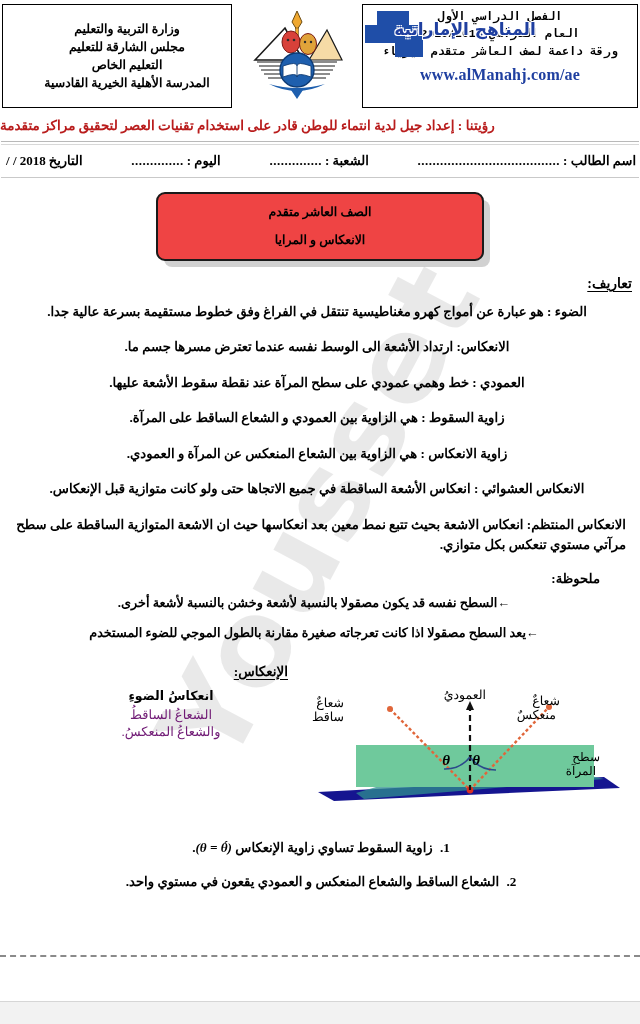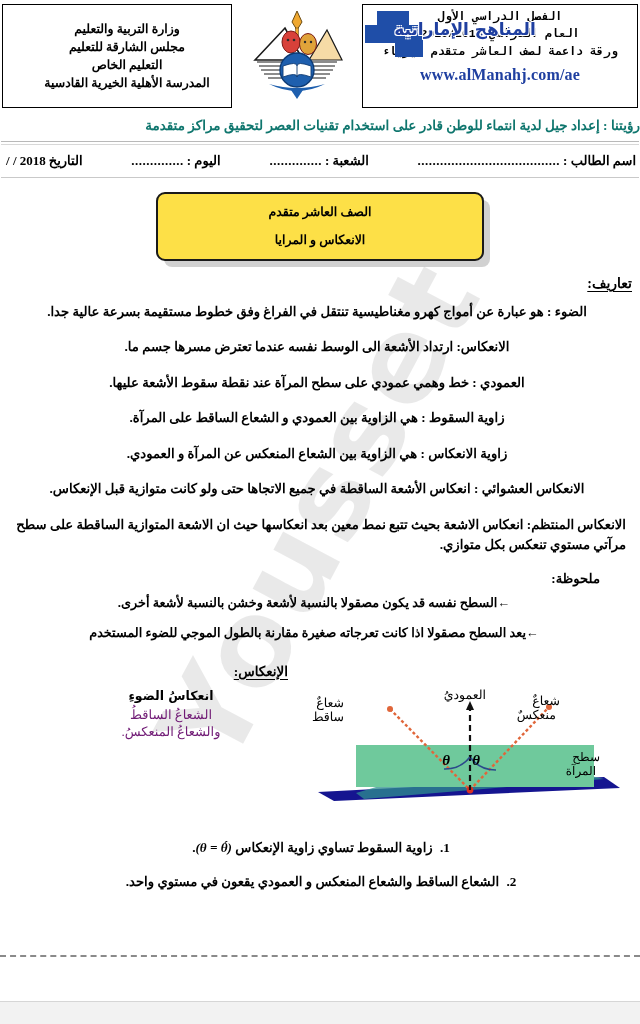--- a/index.html
+++ b/index.html
@@ -127,25 +127,25 @@
     pointer-events: none;
     text-shadow:
       -1px -1px 0 #fff, 1px -1px 0 #fff,
       -1px  1px 0 #fff, 1px  1px 0 #fff;
   }
 
   
   .motto {
     position: relative;
     z-index: 10;
-    text-align: right;
+    text-align: left;
     font-family: "Liberation Serif", serif;
     font-weight: 700;
     font-size: 13.5px;
-    color: #0f766e;
+    color: #b91c1c;
     padding: 9px 0 7px 0;
   }
   .rule {
     position: relative;
     z-index: 10;
     border-top: 1px solid #b9b9b9;
     border-bottom: 1px solid #d8d8d8;
     height: 2px;
     margin: 0 1px;
   }
@@ -181,21 +181,21 @@
     z-index: 10;
     display: flex;
     justify-content: center;
     margin-top: 14px;
   }
   .titlecard {
     position: relative;
     width: 300px;
     border: 2px solid #1a1a1a;
     border-radius: 9px;
-    background: #fde047;
+    background: #ef4444;
     padding: 10px 12px 11px 12px;
     box-shadow: 7px 7px 0 -1px rgba(0,0,0,0.18);
     text-align: center;
   }
   .titlecard .t1,
   .titlecard .t2 {
     font-family: "Liberation Serif", serif;
     font-weight: 700;
     font-size: 12.5px;
     color: #000;

